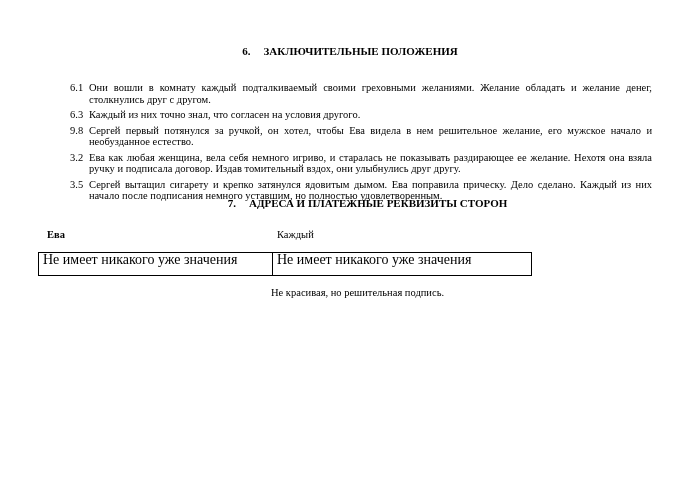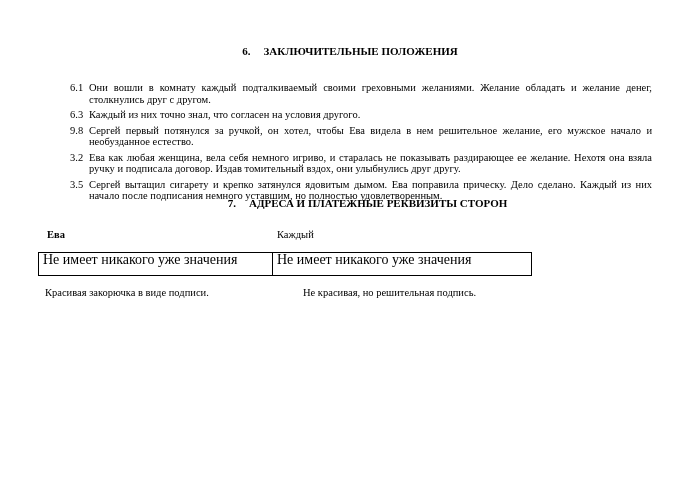--- a/index.html
+++ b/index.html
@@ -82,21 +82,21 @@
   }
   .req-table .col-left  { width: 225px; }
   .req-table .col-right { width: 250px; }
   .signature {
     position: absolute;
     top: 287px;
     line-height: 11.5px;
     white-space: nowrap;
   }
   .signature-left  { left: 45px; }
-  .signature-right { left: 271px; margin-left: 32px; }
+  .signature-right { left: 271px; }
 </style>
 </head>
 <body>
 
 <div class="page">
 
   <div class="heading heading-6">
     <span class="h-num">6.</span><span class="h-title">ЗАКЛЮЧИТЕЛЬНЫЕ ПОЛОЖЕНИЯ</span>
   </div>
 
@@ -117,16 +117,15 @@
 
   <table class="req-table">
     <tbody>
       <tr>
         <td class="col-left">Не имеет никакого уже значения</td>
         <td class="col-right">Не имеет никакого уже значения</td>
       </tr>
     </tbody>
   </table>
 
-  <div class="signature signature-left">Красивая закорючка в виде подписи.</div>
   <div class="signature signature-right">Не красивая, но решительная подпись.</div>
 
 </div>
 
 </body></html>

